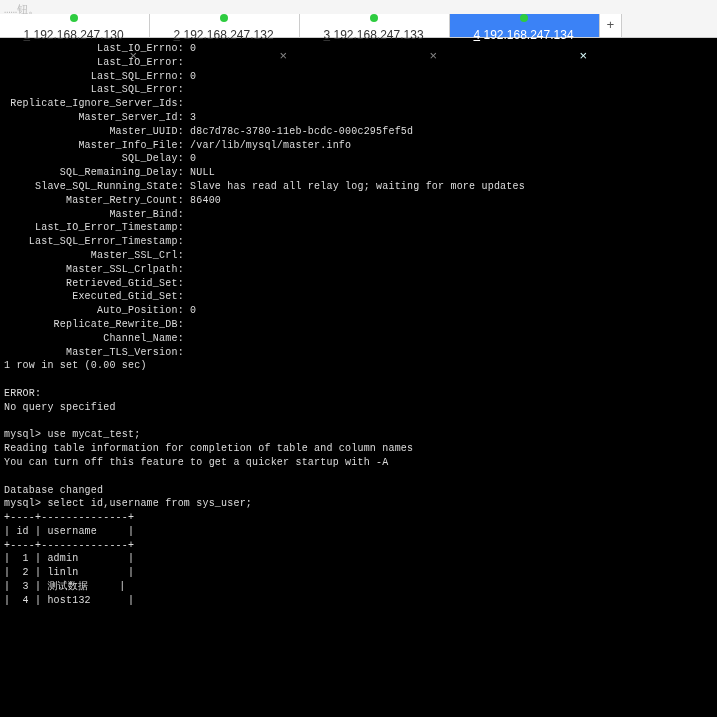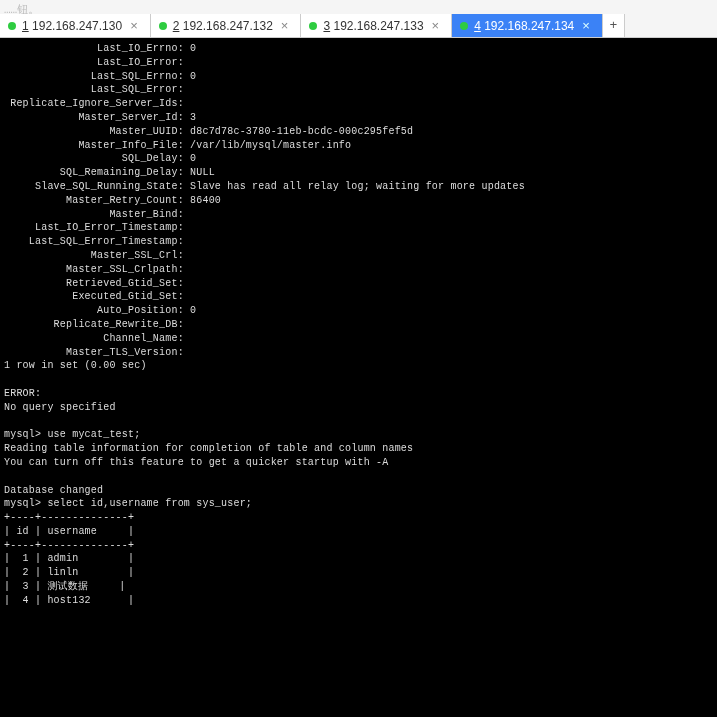--- a/index.html
+++ b/index.html
@@ -29,20 +29,21 @@
       align-items: center;
       padding: 0 10px 0 8px;
       border-right: 1px solid #ccc;
       background: #fff;
       font-size: 12px;
       color: #333;
       font-family: Arial, sans-serif;
       gap: 6px;
       min-width: 150px;
       cursor: pointer;
+      flex-direction: column;
     }
     .tab.active {
       background: #3b82f6;
       color: #fff;
     }
     .tab .dot {
       width: 8px;
       height: 8px;
       border-radius: 50%;
       background: #2ecc40;

